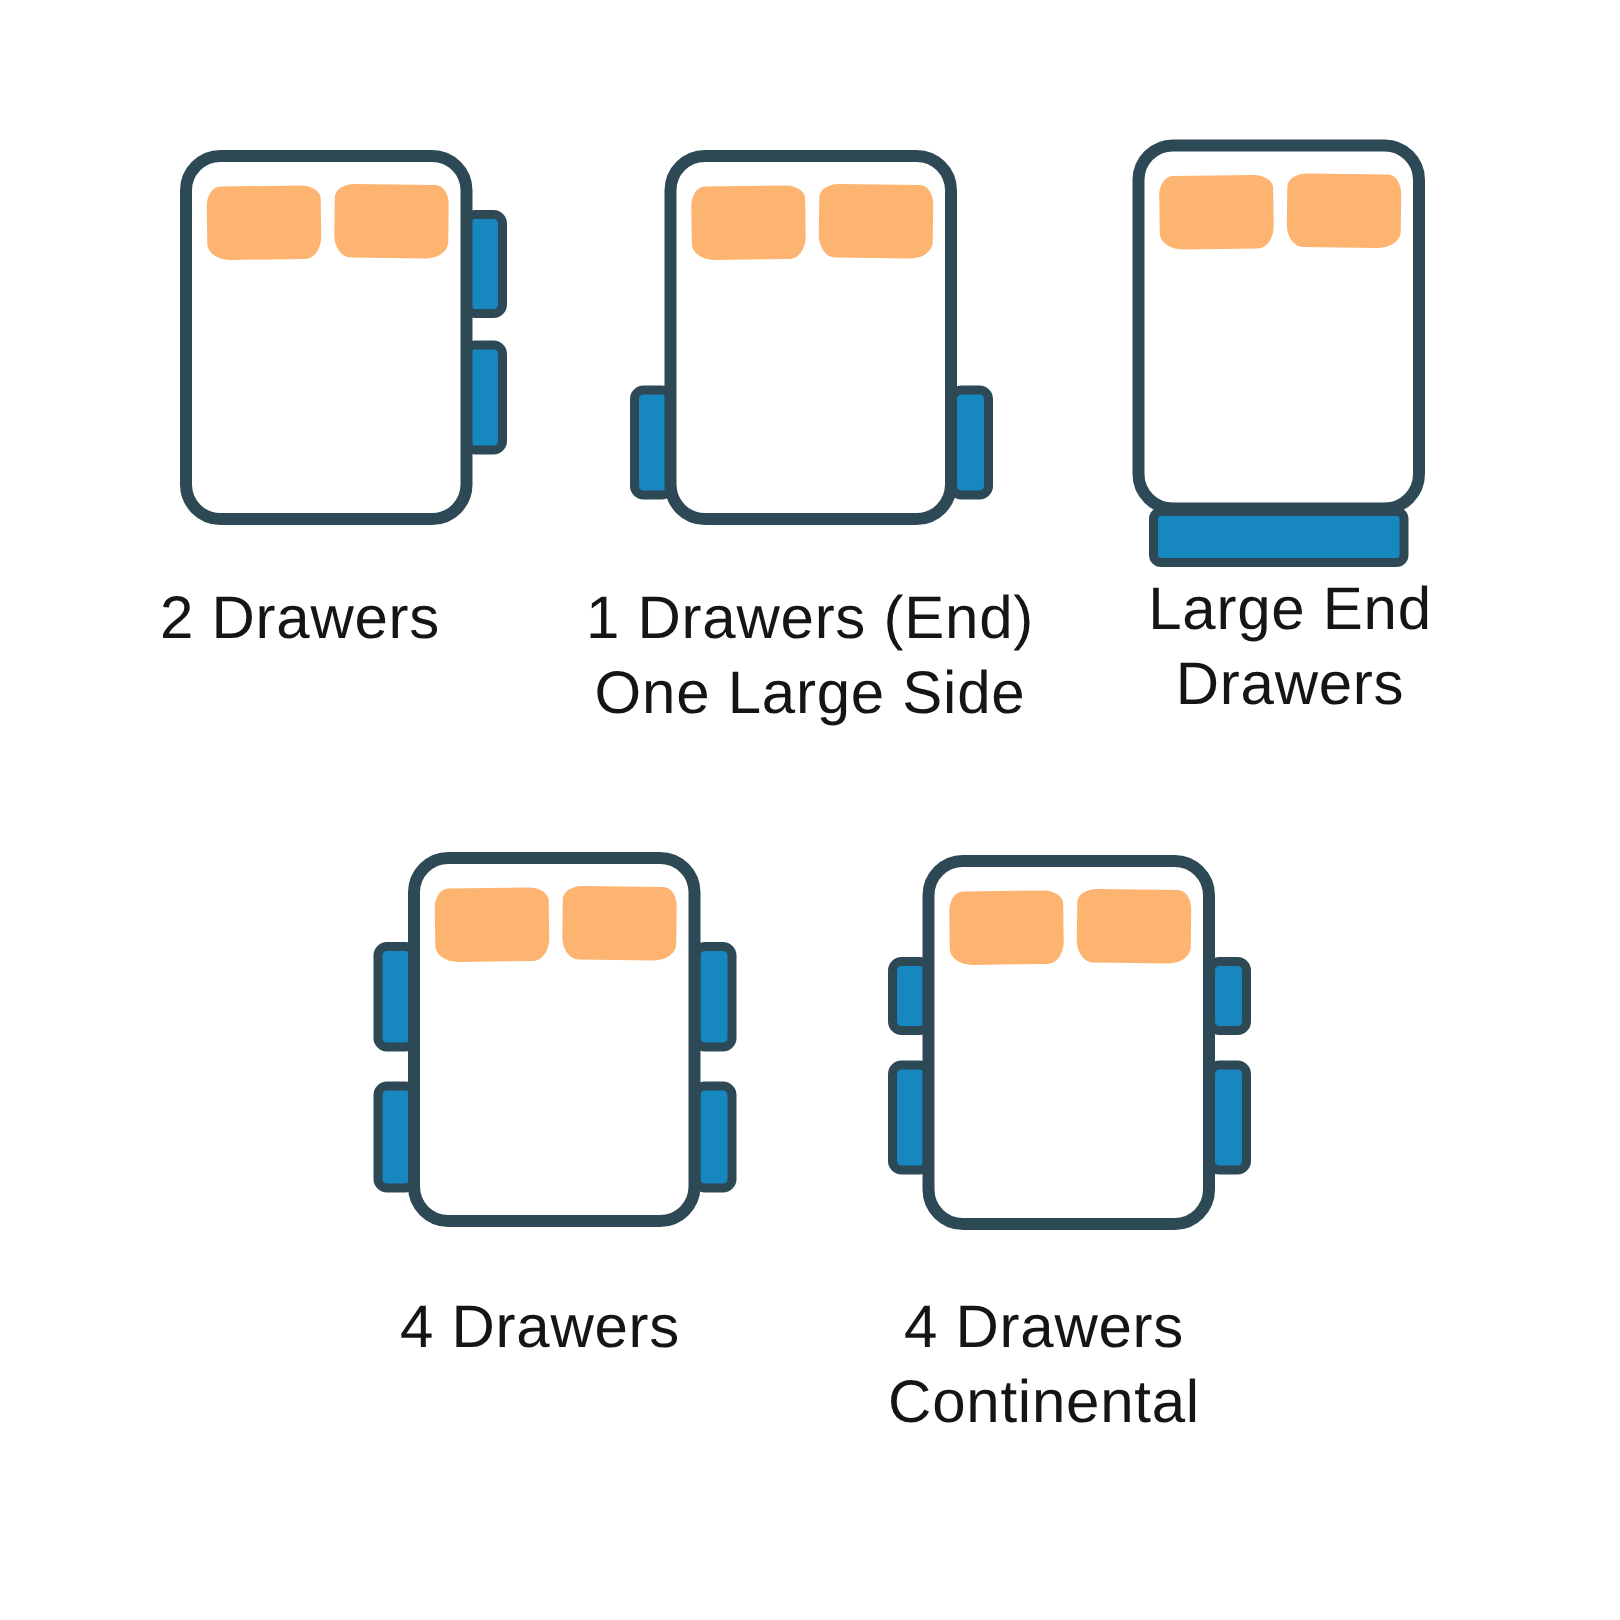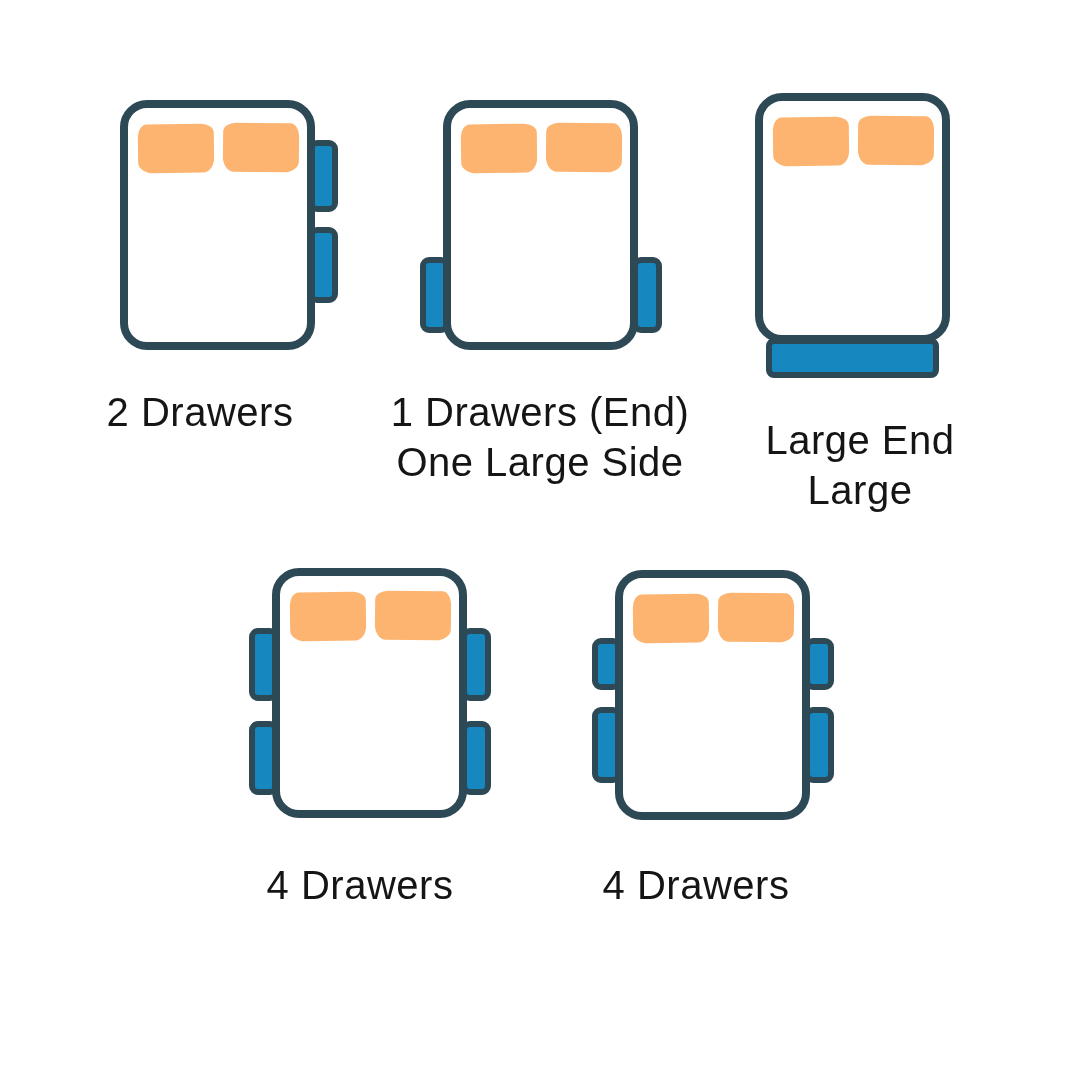--- a/index.html
+++ b/index.html
@@ -85,21 +85,21 @@
     position: absolute;
     text-align: center;
     font-size: 40px;
     line-height: 50px;
     letter-spacing: 0.5px;
     color: var(--label-text, #151515);
   }
   .label span { display: block; }
   .label-1 { left: 40px;  top: 387px; width: 320px; }
   .label-2 { left: 370px; top: 387px; width: 340px; }
-  .label-3 { left: 700px; top: 415px; width: 320px; }
+  .label-3 { left: 700px; top: 381px; width: 320px; }
   .label-4 { left: 200px; top: 860px; width: 320px; }
   .label-5 { left: 536px; top: 860px; width: 320px; }
 </style>
 </head>
 <body>
 
 <div class="canvas">
 
   <div class="fig fig-1">
     <div class="drawer d1"></div>
@@ -153,25 +153,26 @@
     <span>2 Drawers</span>
   </div>
 
   <div class="label label-2">
     <span>1 Drawers (End)</span>
     <span>One Large Side</span>
   </div>
 
   <div class="label label-3">
     <span>Large End</span>
-    <span>Large</span>
+    <span>Drawers</span>
   </div>
 
   <div class="label label-4">
     <span>4 Drawers</span>
     <span></span>
   </div>
 
   <div class="label label-5">
     <span>4 Drawers</span>
+    <span>Continental</span>
   </div>
 
 </div>
 
 </body></html>

